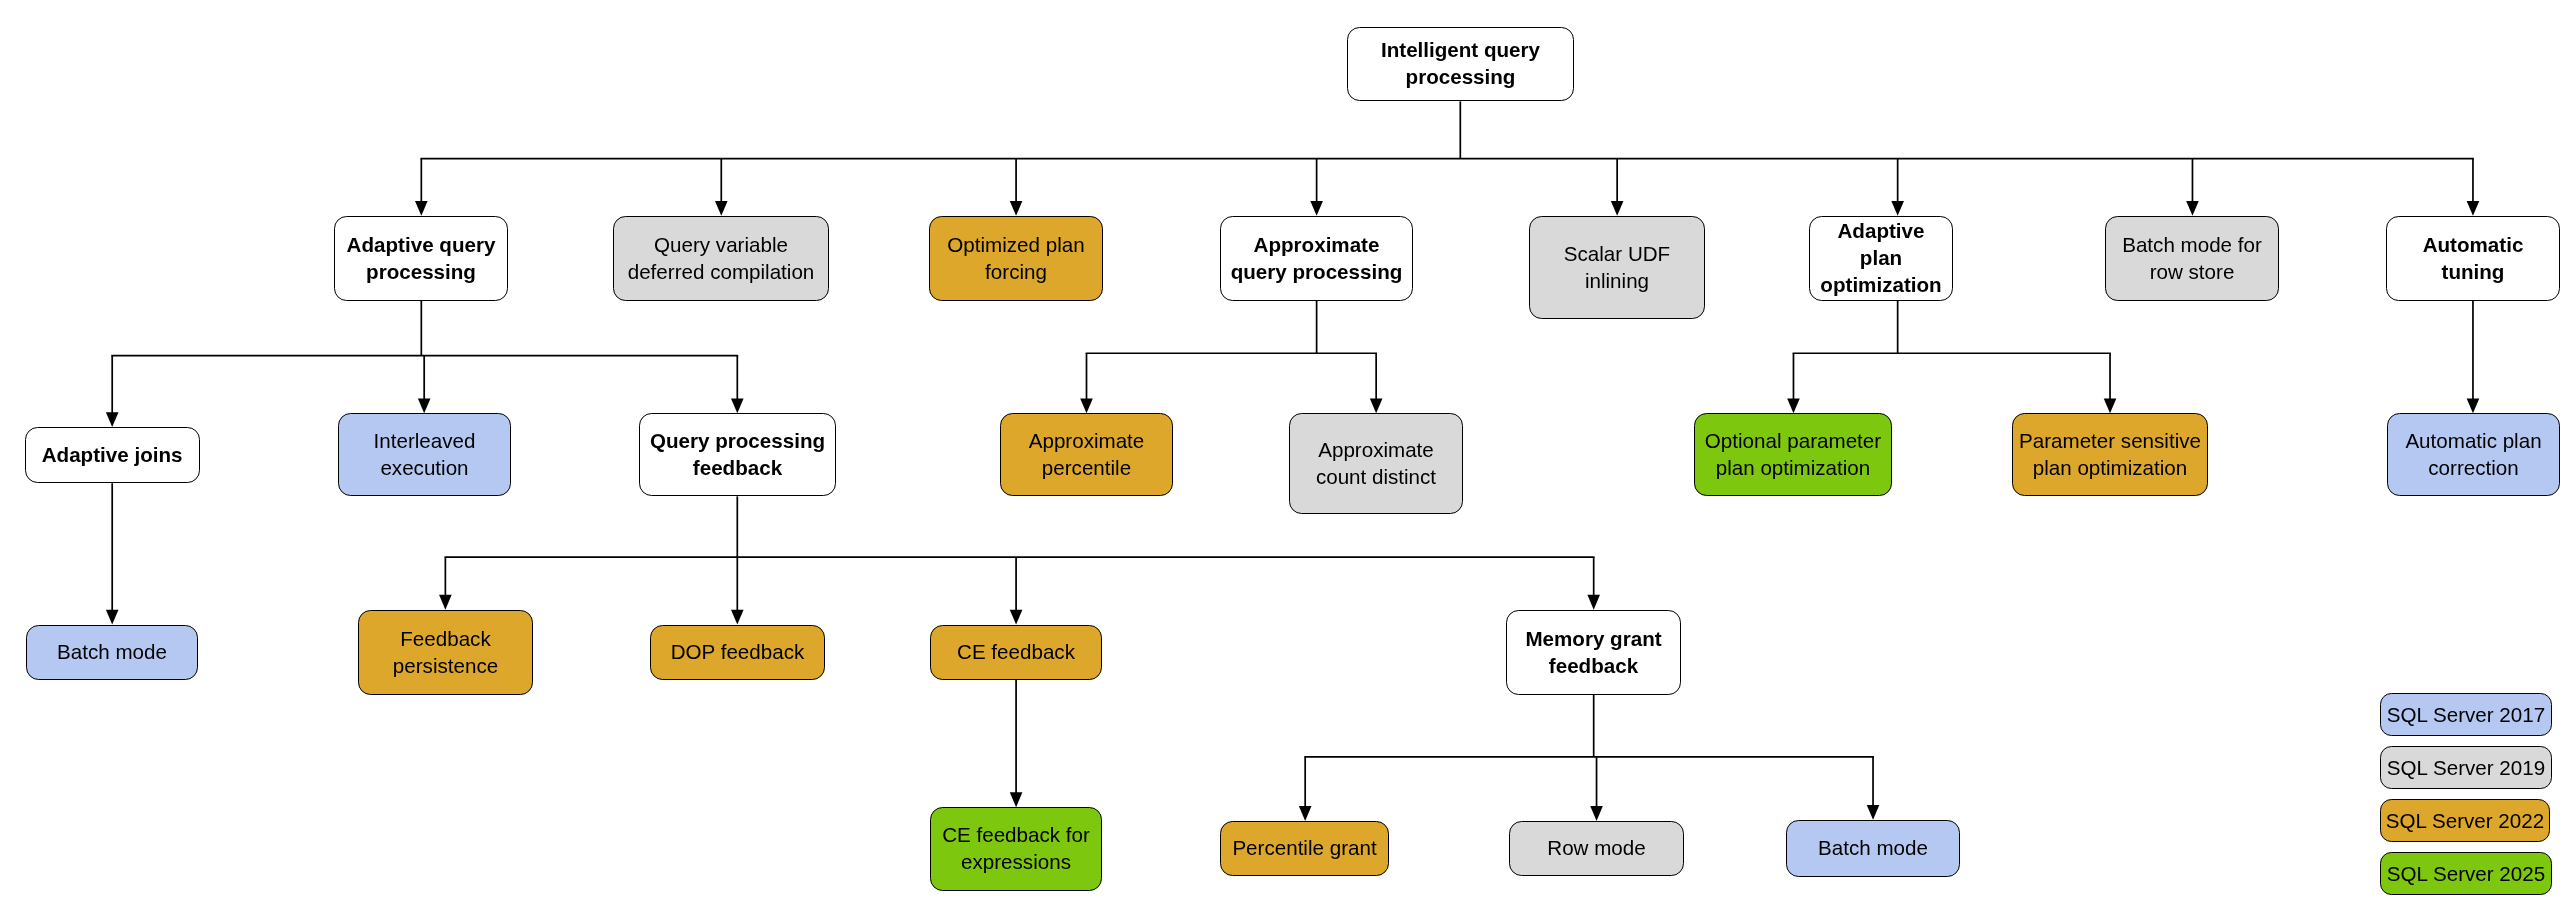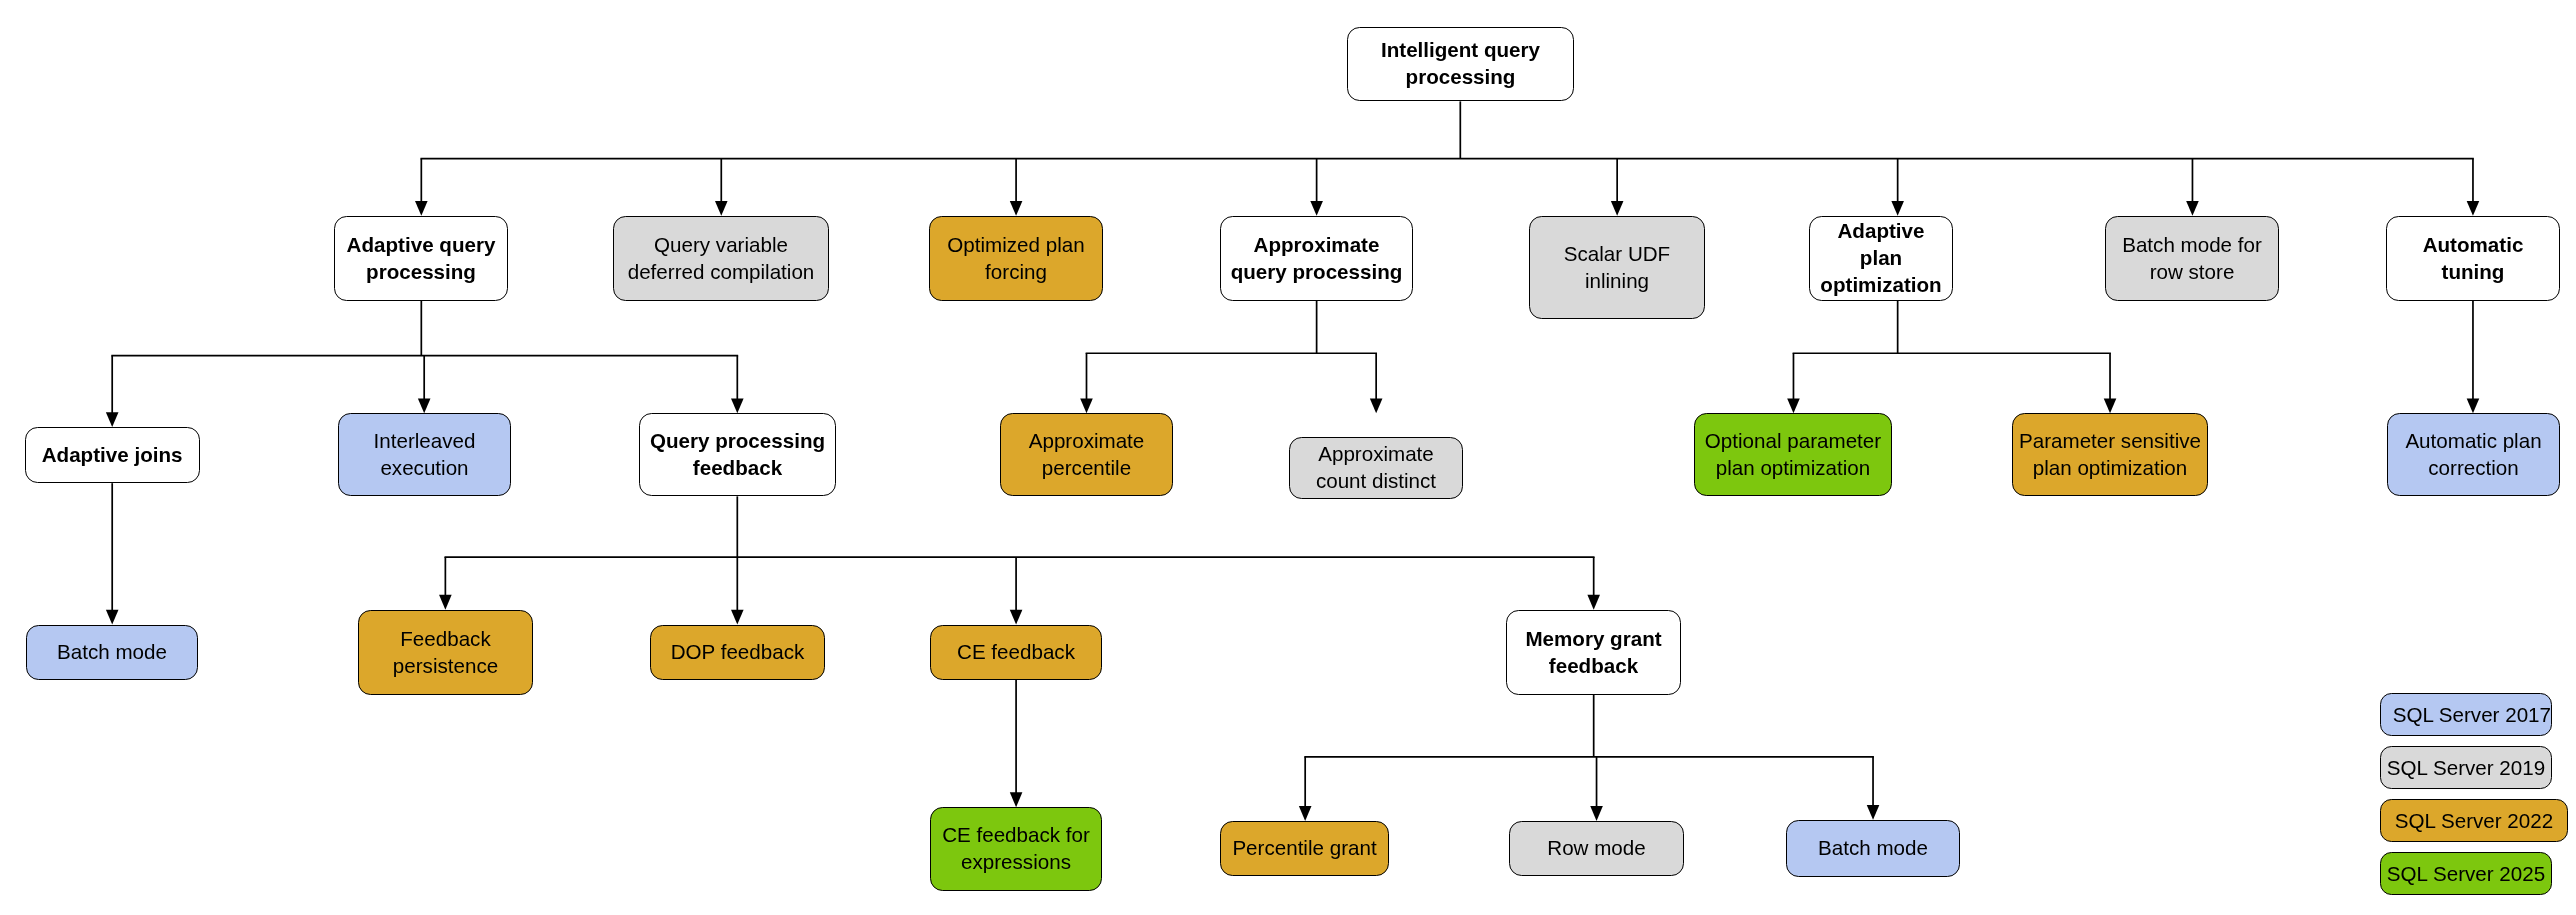--- a/index.html
+++ b/index.html
@@ -150,21 +150,21 @@
       </div>
       <div class="node" style="left: 338px; top: 413px; width: 173px; height: 83px; background: rgb(181, 200, 242); border-color: rgb(0, 0, 0);">
         <span>Interleaved execution</span>
       </div>
       <div class="node base" style="left: 639px; top: 413px; width: 197px; height: 83px; background: rgb(255, 255, 255); border-color: rgb(0, 0, 0);">
         <span>Query processing feedback</span>
       </div>
       <div class="node" style="left: 1000px; top: 413px; width: 173px; height: 83px; background: rgb(220, 167, 43); border-color: rgb(0, 0, 0);">
         <span>Approximate percentile</span>
       </div>
-      <div class="node" style="left: 1289px; top: 437px; width: 174px; height: 62px; background: rgb(217, 217, 217); border-color: rgb(0, 0, 0);">
+      <div class="node" style="left: 1289px; top: 413px; width: 174px; height: 101px; background: rgb(217, 217, 217); border-color: rgb(0, 0, 0);">
         <span>Approximate count distinct</span>
       </div>
       <div class="node" style="left: 1694px; top: 413px; width: 198px; height: 83px; background: rgb(125, 199, 14); border-color: rgb(0, 0, 0);">
         <span>Optional parameter plan optimization</span>
       </div>
       <div class="node" style="left: 2012px; top: 413px; width: 196px; height: 83px; background: rgb(220, 167, 43); border-color: rgb(0, 0, 0);">
         <span>Parameter sensitive plan optimization</span>
       </div>
       <div class="node" style="left: 2387px; top: 413px; width: 173px; height: 83px; background: rgb(181, 200, 242); border-color: rgb(0, 0, 0);">
         <span>Automatic plan correction</span>
@@ -191,27 +191,27 @@
         <span>Percentile grant</span>
       </div>
       <div class="node" style="left: 1509px; top: 821px; width: 175px; height: 55px; background: rgb(217, 217, 217); border-color: rgb(0, 0, 0);">
         <span>Row mode</span>
       </div>
       <div class="node" style="left: 1786px; top: 820px; width: 174px; height: 57px; background: rgb(181, 200, 242); border-color: rgb(0, 0, 0);">
         <span>Batch mode</span>
       </div>
     </div>
   <div id="legend">
-      <div class="legend-chip" style="left: 2380px; top: 693px; width: 172px; height: 43px; background: rgb(181, 200, 242); justify-content: flex-end;">
+      <div class="legend-chip" style="left: 2380px; top: 693px; width: 172px; height: 43px; background: rgb(181, 200, 242);">
         <span>SQL Server 2017</span>
       </div>
       <div class="legend-chip" style="left: 2380px; top: 746px; width: 172px; height: 43px; background: rgb(217, 217, 217);">
         <span>SQL Server 2019</span>
       </div>
-      <div class="legend-chip" style="left: 2380px; top: 799px; width: 188px; height: 43px; background: rgb(220, 167, 43);">
+      <div class="legend-chip" style="left: 2380px; top: 799px; width: 170px; height: 43px; background: rgb(220, 167, 43);">
         <span>SQL Server 2022</span>
       </div>
       <div class="legend-chip" style="left: 2380px; top: 852px; width: 172px; height: 43px; background: rgb(125, 199, 14);">
         <span>SQL Server 2025</span>
       </div>
     </div>
 </div>
 
 
 </body></html>

